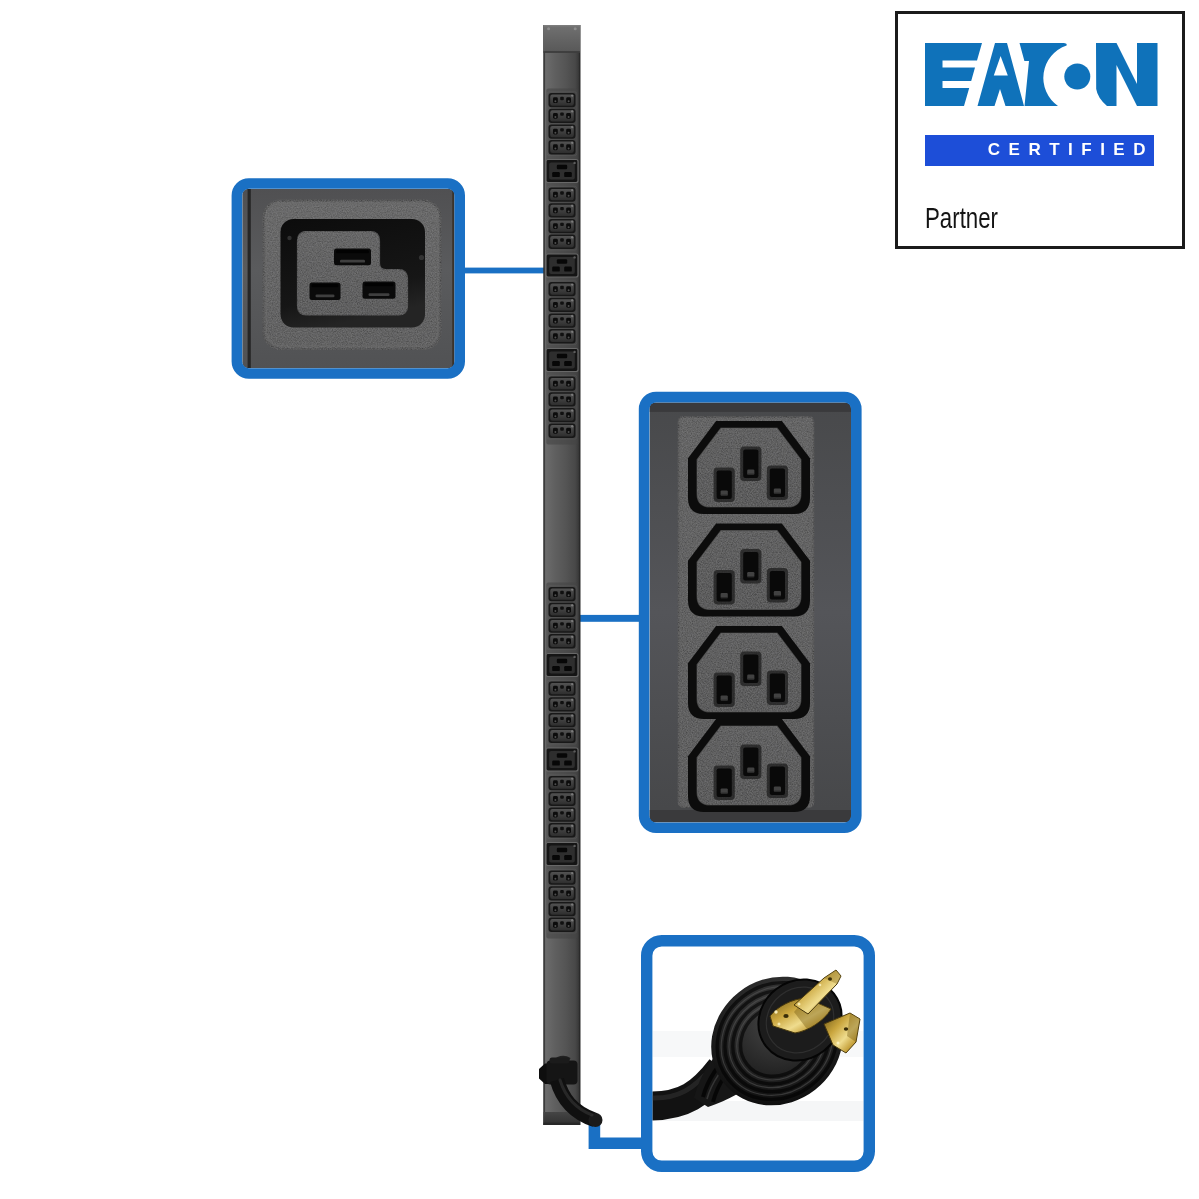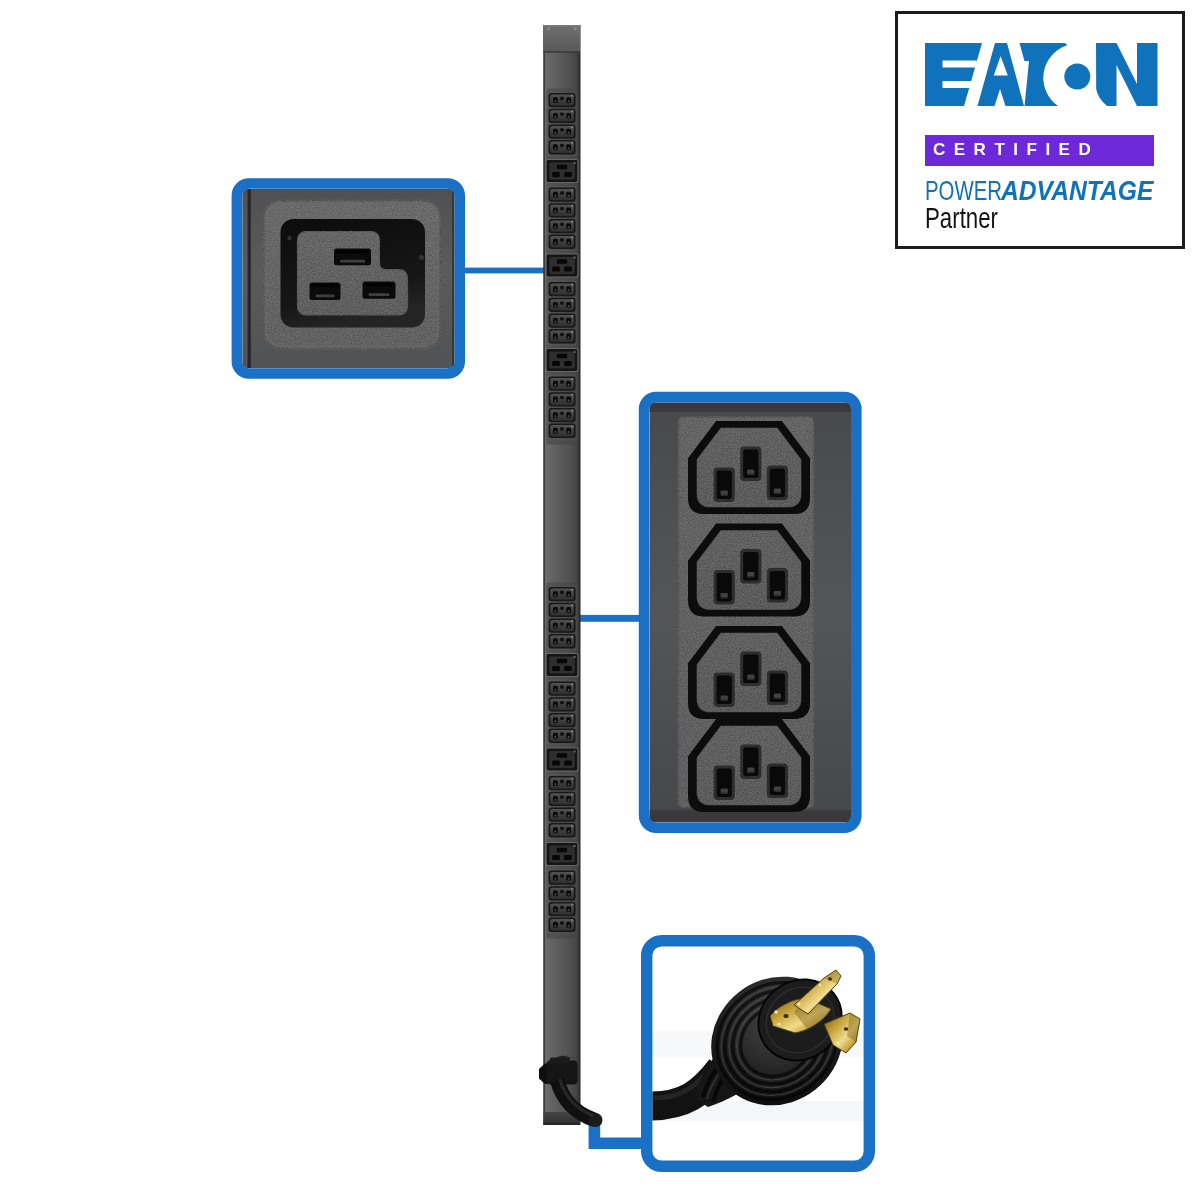--- a/index.html
+++ b/index.html
@@ -3,21 +3,21 @@
 <meta charset="utf-8">
 <style>
   html,body { margin:0; padding:0; background:#ffffff; }
   body { width:1199px; height:1199px; position:relative; overflow:hidden;
          font-family:"Liberation Sans", sans-serif; }
   .art { position:absolute; left:0; top:0; }
   .badge { position:absolute; left:894.5px; top:11px; width:284.5px; height:231.5px;
             border:3px solid #1b1b1b; background:#ffffff; }
   .logo { position:absolute; left:27px; top:29px; }
   .cert-bar { position:absolute; left:27px; top:120.5px; width:229.5px; height:31px;
-               background:#6d28d9; display:flex; align-items:center; justify-content:flex-start; }
+               background:#1d4ed8; display:flex; align-items:center; justify-content:flex-end; }
   .cert-bar span { color:#ffffff; font-weight:bold; font-size:17px; letter-spacing:8.5px;
                     padding-left:8.5px; white-space:nowrap; }
   .program { position:absolute; left:27px; top:163px; width:230px; line-height:1; white-space:nowrap; }
   .program .power { display:inline-block; color:#0f72ba; font-size:28px; font-weight:400;
                      transform:scaleX(0.728); transform-origin:left center; margin-right:-28.8px; }
   .program .advantage { display:inline-block; color:#0f72ba; font-size:28px; font-weight:bold;
                          font-style:italic; transform:scaleX(0.88); transform-origin:left center; }
   .partner { position:absolute; left:27px; top:190px; color:#141414; font-size:29px; line-height:1;
               transform:scaleX(0.768); transform-origin:left center; }
 </style>
@@ -303,17 +303,14 @@
 <path d="M70,0 H82 L99,63 H80.5 L75,46 L69.5,63 H52.5 Z"></path>
 <path d="M75.6,13 L68.8,32.5 H82.8 Z" fill="#ffffff"></path>
 <path d="M94.5,0 H136 C140.5,0 142.3,0.6 141.6,2.4 A34.3,34.3 0 0 0 133,63 H99.5 L104,18 H99.4 Z"></path>
 <circle cx="152.3" cy="33.5" r="13"></circle>
 <path d="M171,0 H191.5 L212,41 V0 H232.5 V63 H212 L191.5,22 V63 H182 Q172.6,55 171.2,46 Z"></path>
 </g>
 </svg>
   <div class="cert-bar">
     <span>CERTIFIED</span>
   </div>
-  <div class="program">
-    <span class="power">POWER</span><span class="advantage">ADVANTAGE</span>
-  </div>
   <div class="partner">Partner</div>
 </div>
 
 </body></html>

